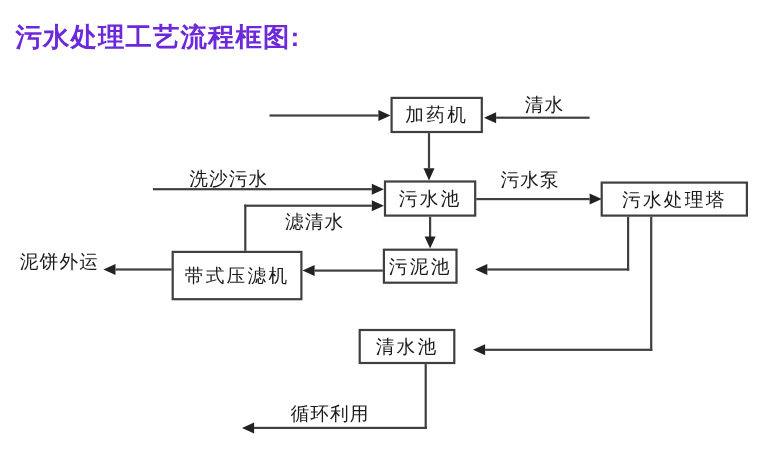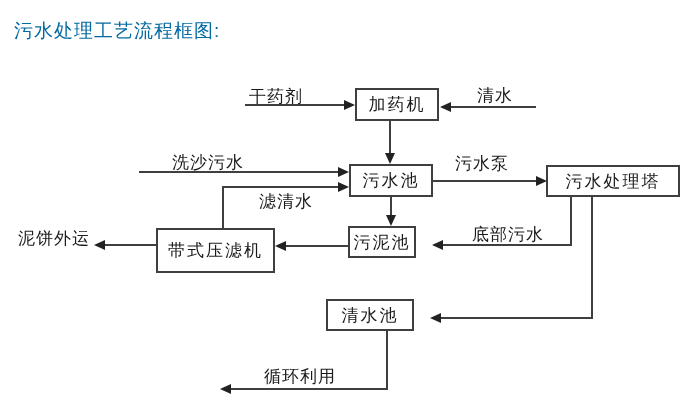--- a/index.html
+++ b/index.html
@@ -7,24 +7,24 @@
     position:relative;
     width:700px;height:420px;
     background:#ffffff;
     font-family:"Liberation Sans","DejaVu Sans",sans-serif;
     color:#1a1a1a;
     overflow:hidden;
   }
   .title{
     position:absolute;
     left:14px;top:18px;
-    font-size:19px;
-    font-weight:normal;
+    font-size:24px;
+    font-weight:bold;
     letter-spacing:1px;
-    color:#0369a1;
+    color:#6d28d9;
   }
   .node{
     position:absolute;
     border:2px solid #3f3f3f;
     background:#fff;
     display:flex;
     align-items:center;
     justify-content:center;
     font-size:17px;
     letter-spacing:2px;
@@ -51,26 +51,24 @@
 
   <div class="title">污水处理工艺流程框图:</div>
 
   <div class="node" style="left:355px;top:88px;width:84px;height:33px">加药机</div>
   <div class="node" style="left:349px;top:164px;width:84px;height:33px">污水池</div>
   <div class="node" style="left:546px;top:165px;width:134px;height:32px">污水处理塔</div>
   <div class="node" style="left:348px;top:226px;width:68px;height:32px">污泥池</div>
   <div class="node" style="left:156px;top:228px;width:119px;height:45px">带式压滤机</div>
   <div class="node" style="left:326px;top:299px;width:88px;height:32px">清水池</div>
 
-  <div class="elabel" style="left:249px;top:85px">干药剂</div>
   <div class="elabel" style="left:477px;top:84px">清水</div>
   <div class="elabel" style="left:172px;top:151px">洗沙污水</div>
   <div class="elabel" style="left:455px;top:152px">污水泵</div>
   <div class="elabel" style="left:259px;top:190px">滤清水</div>
-  <div class="elabel" style="left:472px;top:223px">底部污水</div>
   <div class="elabel" style="left:18px;top:227px">泥饼外运</div>
   <div class="elabel" style="left:264px;top:365px">循环利用</div>
 
   <div class="h" style="left:245px;top:104px;width:99px"></div>
   <div class="ah r" style="left:344px;top:100px"></div>
 
   <div class="h" style="left:451px;top:106px;width:85px"></div>
   <div class="ah l" style="left:440px;top:102px"></div>
 
   <div class="v" style="left:389px;top:121px;height:32px"></div>

